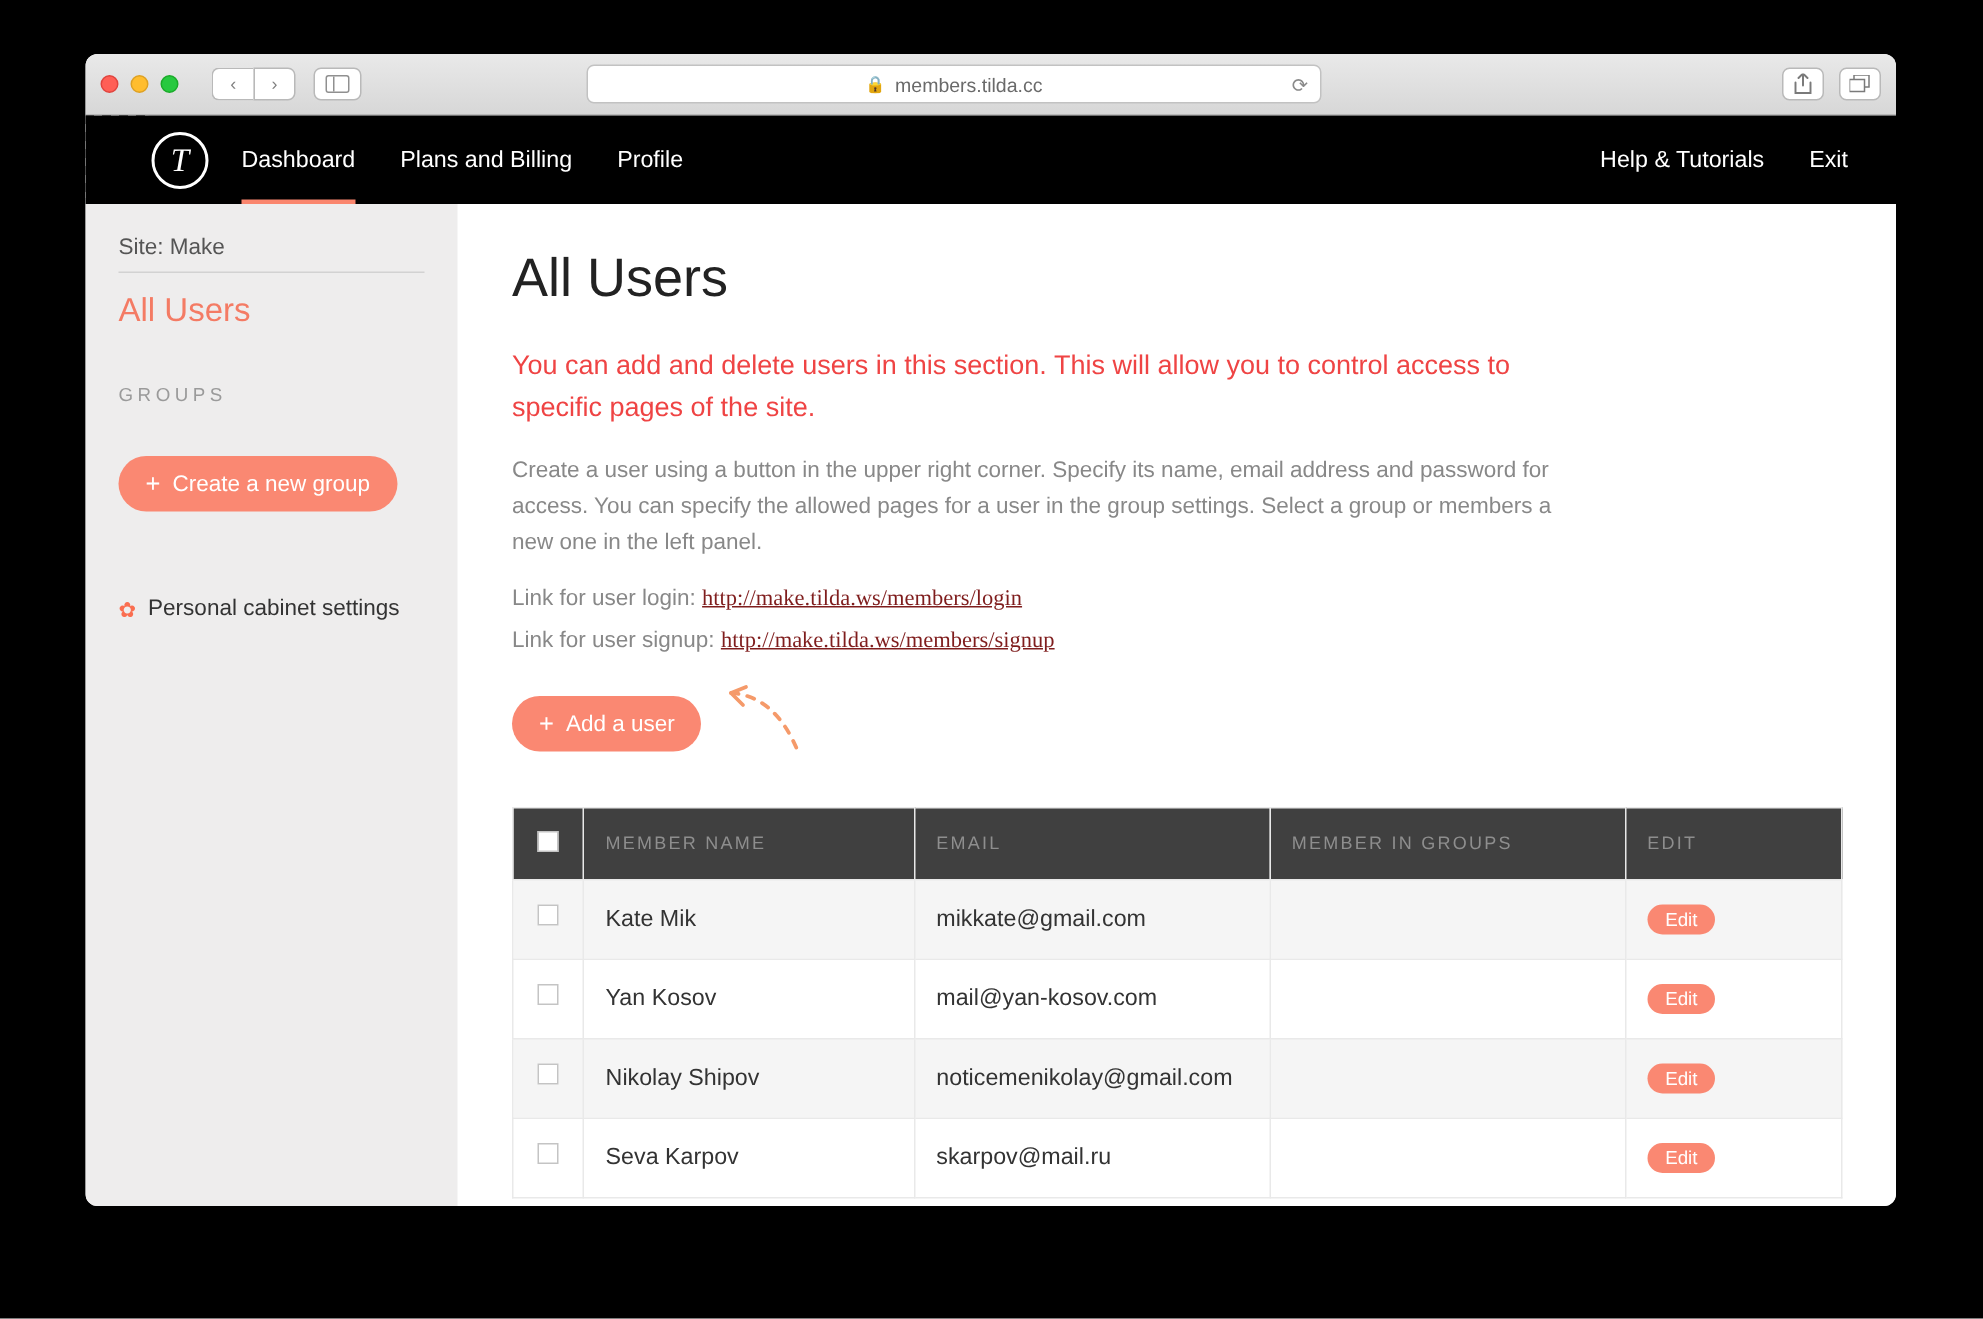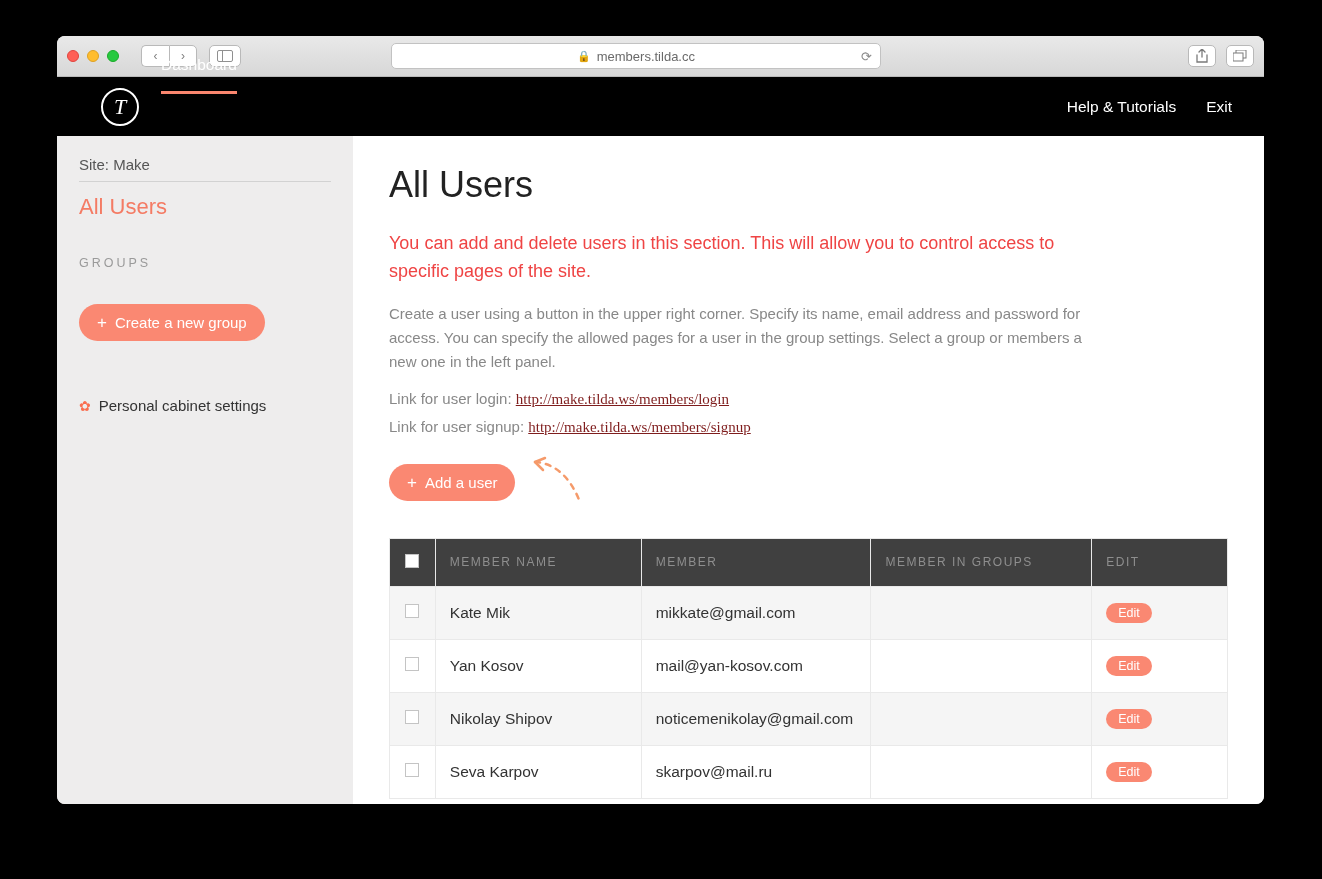--- a/index.html
+++ b/index.html
@@ -45,30 +45,30 @@
   
   .app-header{
     position:absolute; top:41px; left:0; right:0; height:59px; background:#000;
     display:flex; align-items:center; padding:0 32px 0 44px;
   }
   .logo{
     width:38px; height:38px; border:2px solid #fff; border-radius:50%; display:flex;
     align-items:center; justify-content:center; color:#fff; font-family: Georgia, "Times New Roman", serif;
     font-style:italic; font-size:22px; margin-right:22px;
   }
-  .main-nav{display:flex; gap:30px;flex-direction:column;}
+  .main-nav{display:flex; gap:30px;}
   .main-nav a{color:#fff; text-decoration:none; font-size:15.5px; cursor:pointer; padding:18px 0;}
   .main-nav a.active{position:relative;}
   .main-nav a.active::after{content:"";position:absolute;left:0;right:0;bottom:-2px;height:3px;background:#fa866e;}
   .nav-right{margin-left:auto;display:flex;gap:30px;}
   .nav-right a{color:#fff;text-decoration:none;font-size:15.5px;cursor:pointer;}
   
   .app-body{position:absolute; top:100px; left:0; right:0; bottom:0; display:flex;}
   .side{
-    width:296px; background:#eeeded; padding:20px 22px; font-size:15px;
+    width:248px; background:#eeeded; padding:20px 22px; font-size:15px;
   }
   .site-label{color:#555;margin-bottom:8px;font-size:15px;}
   .divider{height:1px;background:#d2d2d2;margin-bottom:12px;}
   .all-users{color:#f47b64;font-size:22px;margin-bottom:36px;cursor:pointer;}
   .grp-title{letter-spacing:3px;color:#9a9a9a;font-size:12.5px;margin-bottom:16px;}
   .group-item{font-size:21px;color:#2b2b2b;margin-bottom:10px;cursor:pointer;}
   .group-item sup{font-size:11px;color:#8a8a8a;margin-left:4px;position:relative;top:-10px;}
   .pill-btn{
     background:#fa8872; color:#fff; border:none; border-radius:22px;
     padding:10px 18px; font-size:15px; display:inline-flex; align-items:center; gap:8px; cursor:pointer;
@@ -139,20 +139,21 @@
         </div>
       </div>
     </div>
 
     <div class="zigstrip"></div>
 
     <div class="app-header">
       <div class="logo">T</div>
       <nav class="main-nav">
         <a class="active">Dashboard</a>
+        <a>Plans and Billing</a>
         <a>Profile</a>
       </nav>
       <div class="nav-right">
         <a>Help &amp; Tutorials</a>
         <a>Exit</a>
       </div>
     </div>
 
     <div class="app-body">
       <aside class="side">
@@ -192,21 +193,21 @@
                 <path d="M10 10 L20 6 M10 10 L18 18" stroke="#f59a6a" stroke-width="2.5" fill="none" stroke-linecap="round"></path>
               </svg>
           </div>
         </div>
 
         <table>
           <thead>
             <tr>
               <th class="chkcell"><span class="chk"></span></th>
               <th class="col-name">MEMBER NAME</th>
-              <th class="col-email">MEMBER</th>
+              <th class="col-email">EMAIL</th>
               <th class="col-groups">MEMBER IN GROUPS</th>
               <th class="col-edit">EDIT</th>
             </tr>
           </thead>
           <tbody id="table-body">
               <tr class="alt">
                 <td class="chkcell"><span class="chk"></span></td>
                 <td>Kate Mik</td>
                 <td>mikkate@gmail.com</td>
                 <td></td>

